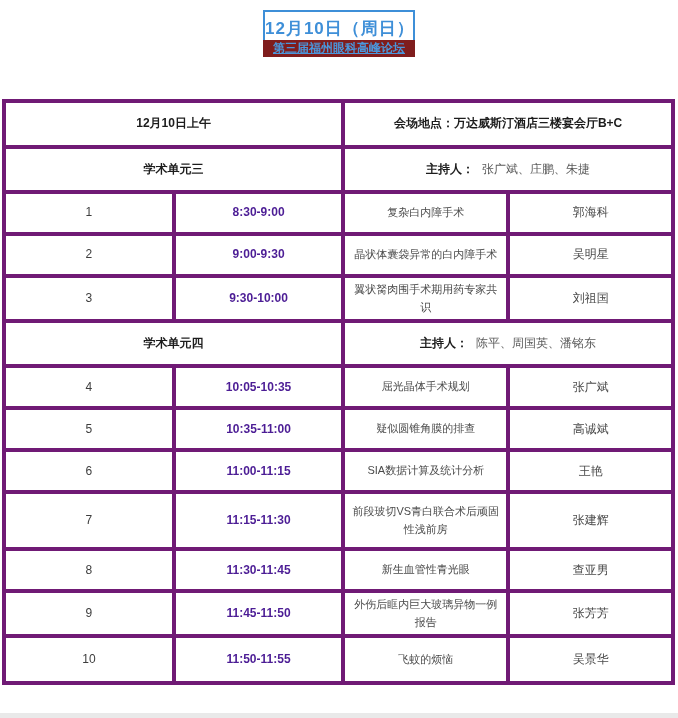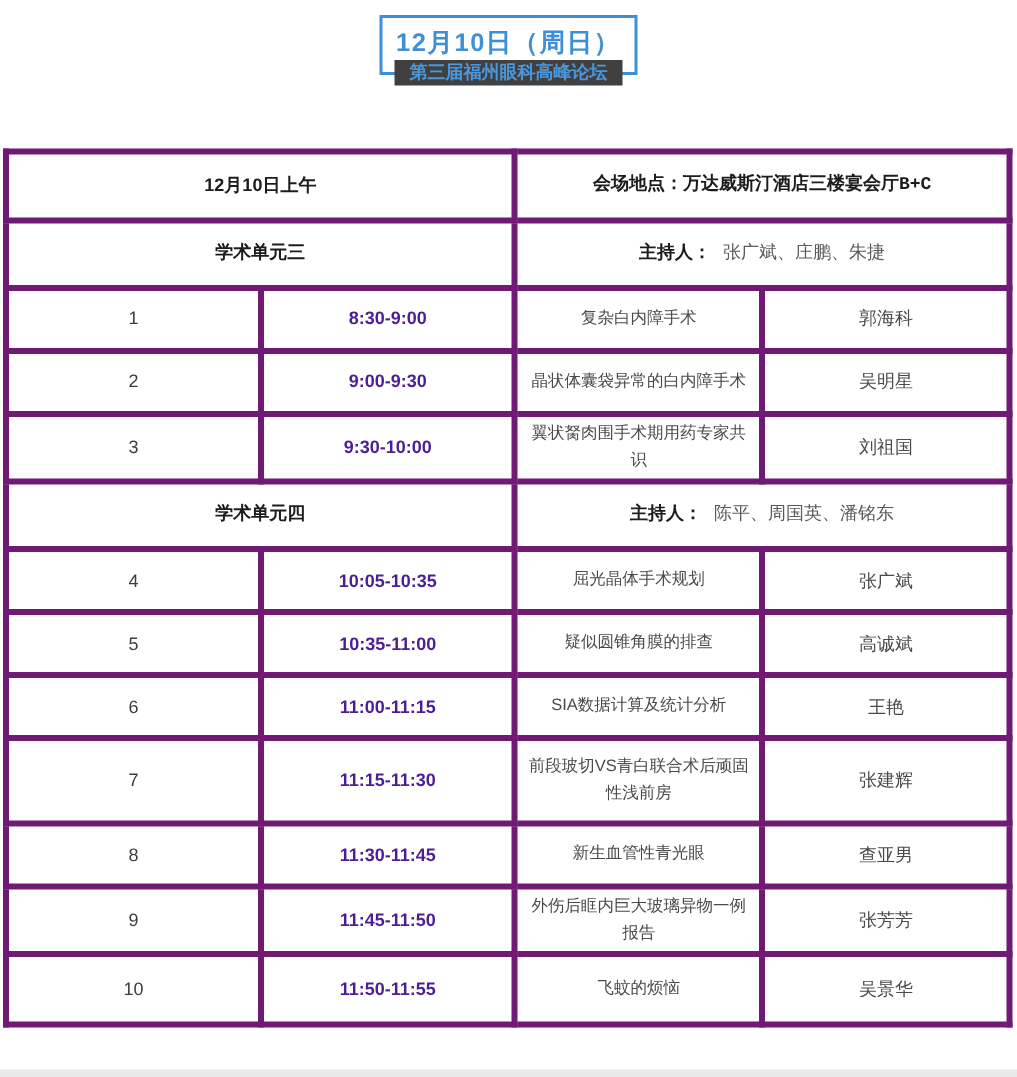--- a/index.html
+++ b/index.html
@@ -4,32 +4,32 @@
 <style>
   html,body{margin:0;padding:0;background:#ffffff;}
   body{
     width:678px;height:718px;position:relative;overflow:hidden;
     font-family:"Liberation Sans","DejaVu Sans",sans-serif;
     color:#404040;
   }
   
   .hdr{width:100%;padding-top:10px;}
   .date-box{
-    position:relative;width:172px;height:40px;margin:0 auto;
+    position:relative;width:152px;height:40px;margin:0 auto;
     border:2px solid #3e8fd8;box-sizing:border-box;
   }
   .date-title{
     display:block;text-align:center;line-height:34px;
     font-size:17px;font-weight:bold;color:#3e8fd8;
     letter-spacing:1px;white-space:nowrap;
   }
   .forum-subtitle{
     position:absolute;left:50%;bottom:-9px;transform:translateX(-50%);
-    background:#404040;padding:0 10px;white-space:nowrap;
-    font-size:12px;font-weight:bold;color:#4a97dc;
+    background:#7f1d1d;padding:0 10px;white-space:nowrap;
+    font-size:12px;font-weight:bold;color:#4a97dc;text-decoration:underline;
   }
   
   .sched-wrap{margin:49px 3px 0 2px;}
   table.sched{
     width:673px;border-collapse:collapse;table-layout:fixed;
     font-size:12px;color:#454545;
   }
   table.sched td{
     border:4px solid #701a75;
     text-align:center;vertical-align:middle;
@@ -37,21 +37,21 @@
     line-height:1.6;
   }
   col.c1{width:25.4%;} col.c2{width:25.3%;} col.c3{width:24.7%;} col.c4{width:24.6%;}
   .r-top{height:46px;}
   .r-unit{height:45px;}
   .r-talk{height:42px;}
   .r-talk-tall{height:57px;}
   .r-talk-last{height:47px;margin-left:27px;}
   .r-close{height:42px;}
   td.b{font-weight:bold;color:#1c1c1c;}
-  td.left{text-align:left;padding-left:8px;font-family:Liberation Mono, monospace;}
+  td.left{text-align:left;padding-left:8px;}
   td.time{font-weight:bold;color:#4c1d95;}
   td.topic{font-size:11px;padding:3px 2px;color:#4a4a4a;}
   td.speaker{color:#4a4a4a;}
   td.num{color:#3d3d3d;}
   td.num-top{vertical-align:top;text-align:left;padding:4px 0 0 8px;}
   .host-label{font-weight:bold;color:#1c1c1c;margin-right:8px;}
   .host-names{color:#5a5a5a;}
   
   .bottom-strip{
     position:absolute;left:0;bottom:0;width:100%;height:5px;background:#e9e9e9;

